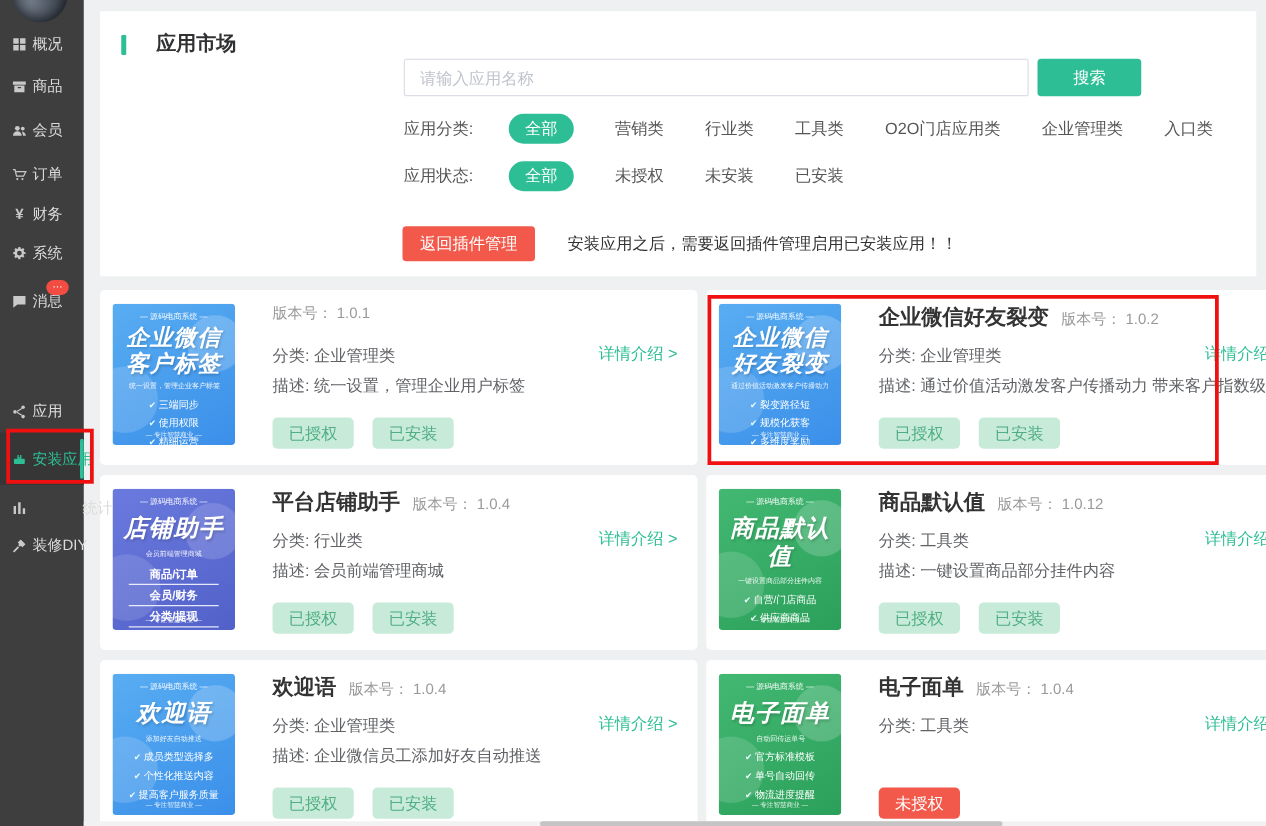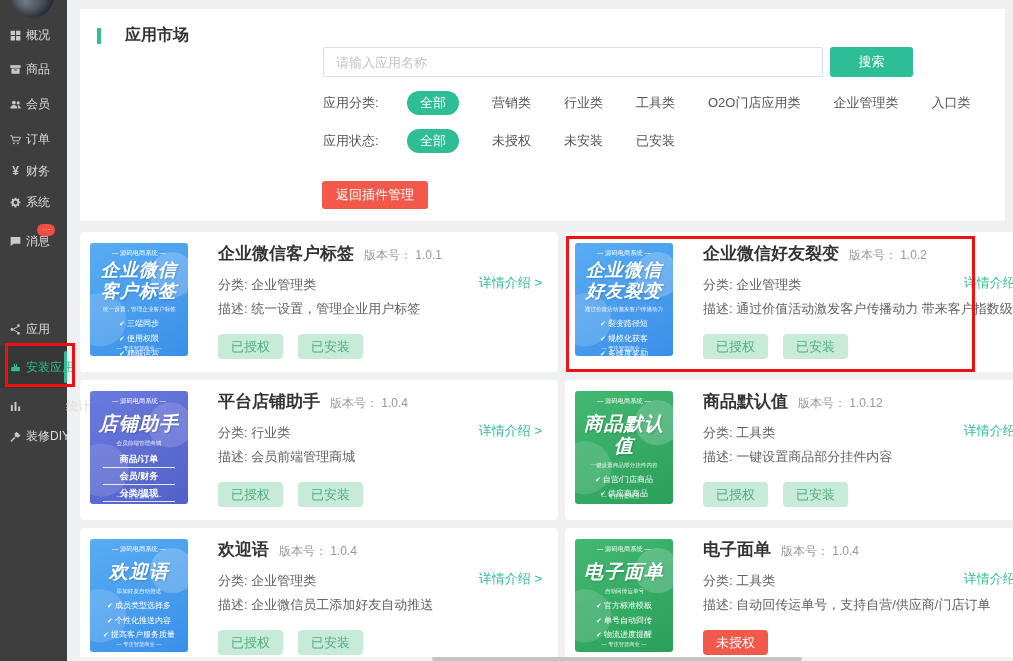--- a/index.html
+++ b/index.html
@@ -233,39 +233,39 @@
     <span class="filter-opts" id="status-opts">
         <span class="pill">全部</span>
         <span class="filter-opt">未授权</span>
         <span class="filter-opt">未安装</span>
         <span class="filter-opt">已安装</span>
       </span>
   </div>
 
   <div class="notice-row">
     <button class="danger-btn">返回插件管理</button>
+    <span class="notice-text">安装应用之后，需要返回插件管理启用已安装应用！！</span>
   </div>
 </section>
 
 <section class="cards" id="cards">
   <div class="card">
     <div class="cover theme-blue">
       <div class="cover-ribbon">— 源码电商系统 —</div>
       <div class="cover-title">企业微信
 客户标签</div>
       <div class="cover-sub">统一设置，管理企业客户标签</div>
       <div class="cover-bullets">
           <div><span class="ck">✔</span>三端同步</div>
           <div><span class="ck">✔</span>使用权限</div>
           <div><span class="ck">✔</span>精细运营</div>
         </div>
         <div class="cover-footer">— 专注智慧商业 —</div>
     </div>
     <div class="title-row">
-      <span class="app-name">企业微信客户标签</span>
       <span class="app-version">版本号： 1.0.1</span>
     </div>
     <div class="app-cat">分类: 企业管理类</div>
     <div class="app-desc">描述: 统一设置，管理企业用户标签</div>
     <a class="detail-link">详情介绍 &gt;</a>
     <div class="tag-row">
         <span class="tag green">已授权</span>
         <span class="tag green">已安装</span>
       </div>
   </div>
@@ -381,21 +381,20 @@
           <div><span class="ck">✔</span>单号自动回传</div>
           <div><span class="ck">✔</span>物流进度提醒</div>
         </div>
         <div class="cover-footer">— 专注智慧商业 —</div>
     </div>
     <div class="title-row">
       <span class="app-name">电子面单</span>
       <span class="app-version">版本号： 1.0.4</span>
     </div>
     <div class="app-cat">分类: 工具类</div>
-    <div class="app-desc">描述: 自动回传运单号，支持自营/供应商/门店订单</div>
     <a class="detail-link">详情介绍 &gt;</a>
     <div class="tag-row">
         <span class="tag red">未授权</span>
       </div>
   </div>
 </section>
 
 <div class="anno" id="anno-sidebar"></div>
 <div class="anno" id="anno-card"></div>
 

